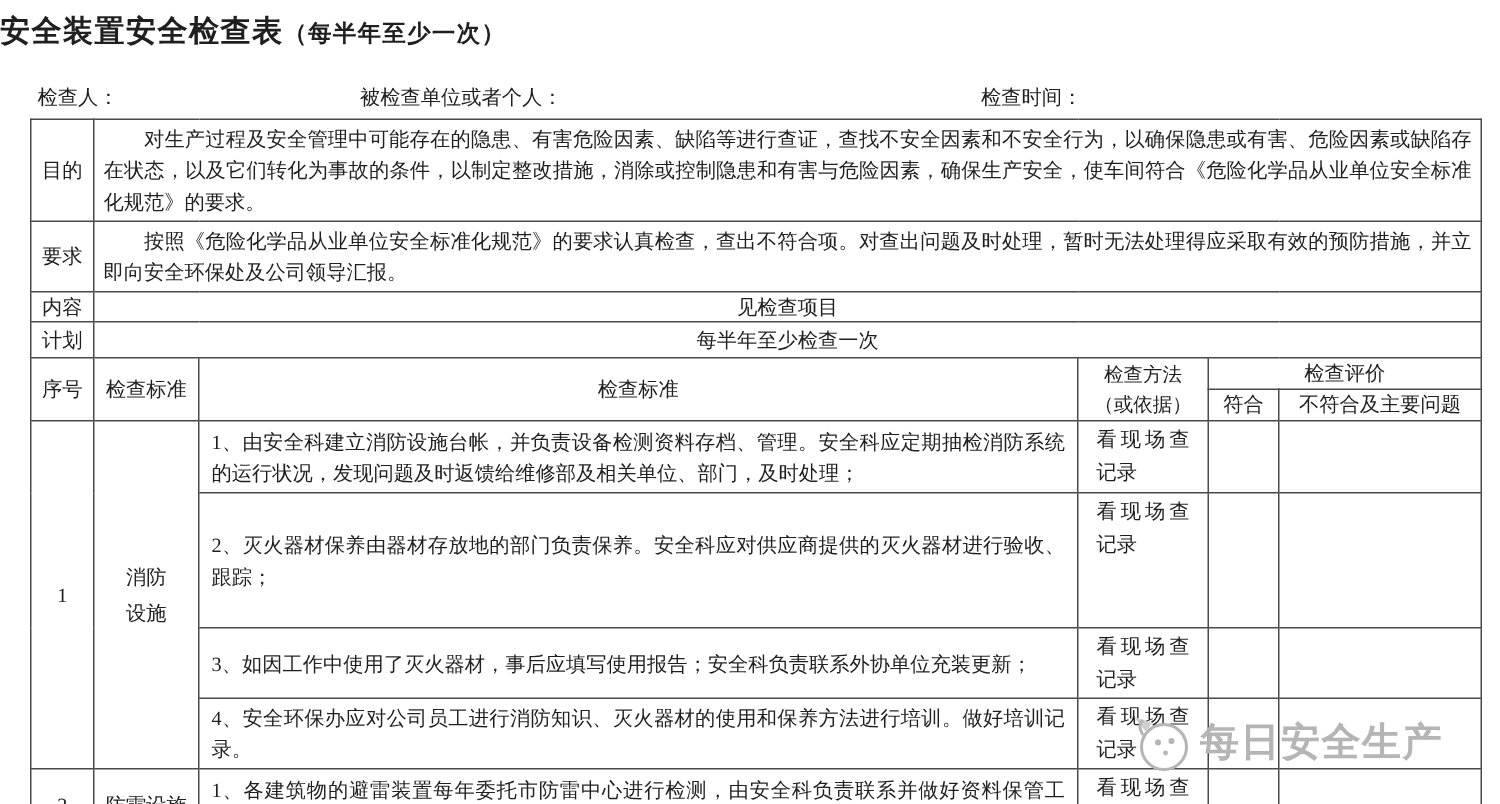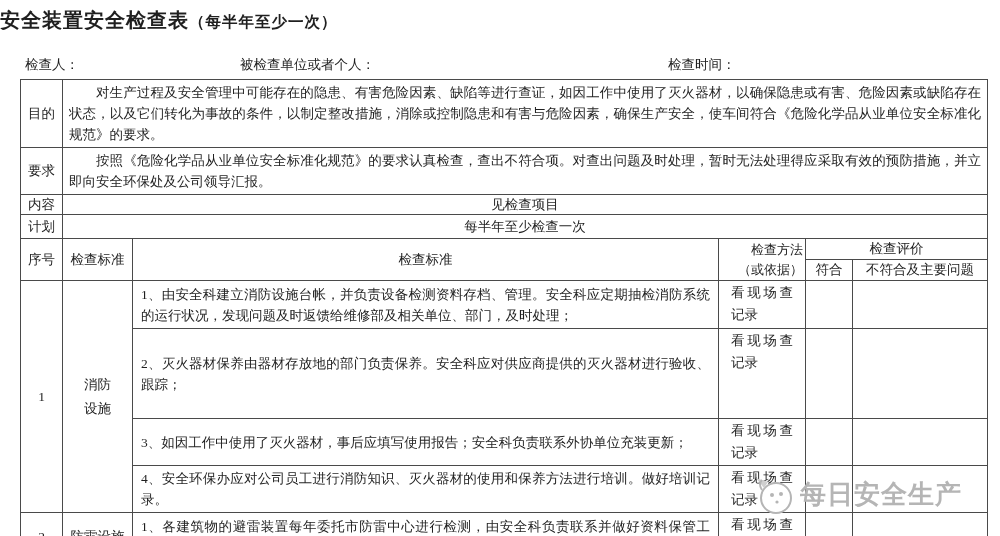--- a/index.html
+++ b/index.html
@@ -4,30 +4,30 @@
 <style>
   html,body{margin:0;padding:0;background:#fff;}
   .page{position:relative;width:1000px;height:536px;background:#ffffff;overflow:hidden;
         font-family:"Liberation Serif","DejaVu Serif",serif;color:#1f1f1f;}
   .doc-title{position:absolute;top:7px;left:0;width:100%;text-align:left;
              font-weight:bold;font-size:20px;letter-spacing:1px;}
   .doc-title .paren{font-size:15.5px;}
   .info-row{position:absolute;top:56px;left:0;width:100%;height:18px;font-size:13.5px;}
   .info-inspector{position:absolute;left:25px;}
   .info-unit{position:absolute;left:240px;}
-  .info-time{position:absolute;left:668px;}
+  .info-time{position:absolute;left:654px;}
   table.main{position:absolute;left:20px;top:79px;width:967px;border-collapse:collapse;table-layout:fixed;}
   td{border:1px solid #4a4a4a;font-size:13.5px;padding:0 8px;vertical-align:middle;
      overflow:hidden;}
   .lbl{text-align:center;padding:0 2px;}
   .meta-text{text-align:justify;text-indent:2em;line-height:21px;padding:2px 6px;}
   .center-text{text-align:center;}
   .hdr{text-align:center;padding:0 2px;}
   .hdr-method{text-align:center;padding:0 2px;font-size:13px;line-height:20px;}
-  .pre{white-space:pre-line;text-align:right;}
+  .pre{white-space:pre-line;}
   .std{text-align:justify;line-height:21px;padding:2px 8px;}
   .mth{text-align:justify;vertical-align:top;padding:1px 12px;line-height:22px;}
   .item-cell{text-align:center;line-height:24px;padding:0 2px;}
   .h-purpose{height:49px;}
   .h-require{height:40px;}
   .h-content{height:20px;}
   .h-plan{height:24px;}
   .h-hdr{height:21px;}
   .h-i1{height:48px;}
   .h-i2{height:90px;}
@@ -59,21 +59,21 @@
       <col style="width:42px">
         <col style="width:70px">
         <col style="width:586px">
       <col style="width:87px">
         <col style="width:47px">
         <col style="width:135px">
     </colgroup>
     <tbody>
       <tr class="h-purpose">
         <td class="lbl">目的</td>
-        <td class="meta-text" colspan="5">对生产过程及安全管理中可能存在的隐患、有害危险因素、缺陷等进行查证，如因工作中使用了灭火器材，以确保隐患或有害、危险因素或缺陷存在状态，以及它们转化为事故的条件，以制定整改措施，消除或控制隐患和有害与危险因素，确保生产安全，使车间符合《危险化学品从业单位安全标准化规范》的要求。</td>
+        <td class="meta-text" colspan="5">对生产过程及安全管理中可能存在的隐患、有害危险因素、缺陷等进行查证，查找不安全因素和不安全行为，以确保隐患或有害、危险因素或缺陷存在状态，以及它们转化为事故的条件，以制定整改措施，消除或控制隐患和有害与危险因素，确保生产安全，使车间符合《危险化学品从业单位安全标准化规范》的要求。</td>
       </tr>
       <tr class="h-require">
         <td class="lbl">要求</td>
         <td class="meta-text" colspan="5">按照《危险化学品从业单位安全标准化规范》的要求认真检查，查出不符合项。对查出问题及时处理，暂时无法处理得应采取有效的预防措施，并立即向安全环保处及公司领导汇报。</td>
       </tr>
       <tr class="h-content">
         <td class="lbl">内容</td>
         <td class="center-text" colspan="5">见检查项目</td>
       </tr>
       <tr class="h-plan">

